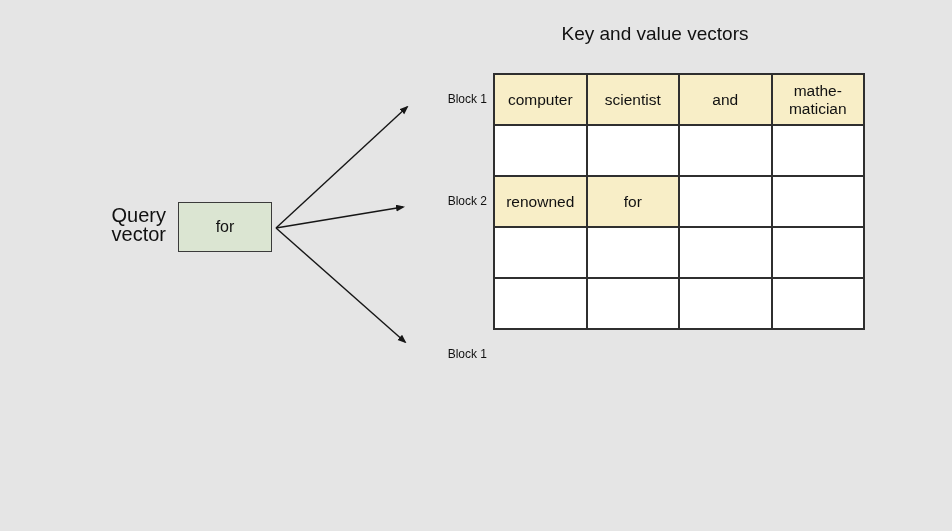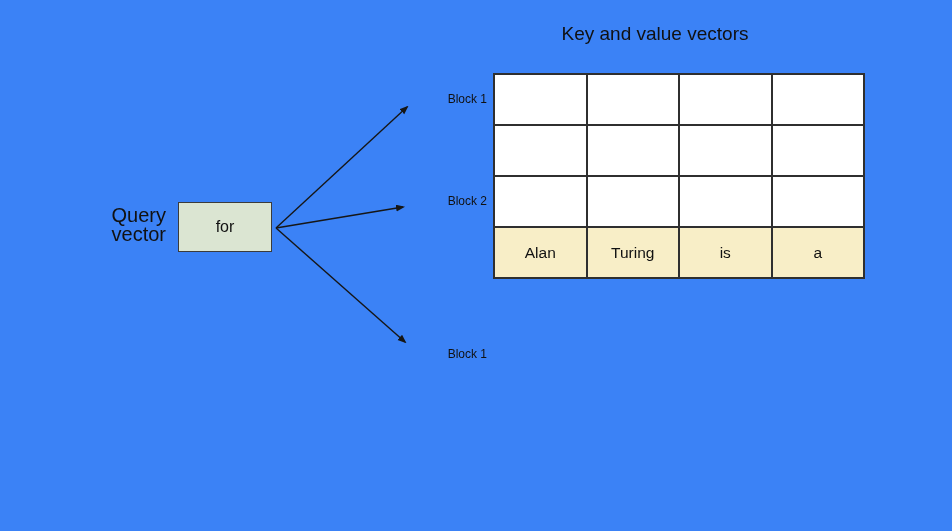--- a/index.html
+++ b/index.html
@@ -1,17 +1,17 @@
 <!DOCTYPE html>
 <html style="--hl: #F8EEC7; --query-box: #DBE5D2; --border: #2F2F2F;"><head>
 <meta charset="utf-8">
 <style>
   html,body{margin:0;padding:0;background:#ffffff;}
   .canvas{
-    position:relative;width:952px;height:531px;background:#3b82f6;overflow:hidden;
+    position:relative;width:952px;height:531px;background:#e5e5e5;overflow:hidden;
     font-family:"Liberation Sans", sans-serif;color:#111111;
   }
   .title{
     position:absolute;left:494px;top:23px;width:322px;text-align:center;
     font-size:19px;font-weight:400;color:#111111;white-space:nowrap;
   }
   .query-label{
     position:absolute;left:104px;top:206px;width:62px;
     font-size:20px;line-height:19px;text-align:right;color:#111111;
   }
@@ -64,39 +64,45 @@
     <line x1="276" y1="228" x2="405" y2="342" stroke="#161616" stroke-width="1.4" marker-end="url(#ah)"></line>
   </svg>
 
   <div class="block-label b1">Block 1</div>
   <div class="block-label b2">Block 2</div>
   <div class="block-label b0">Block 1</div>
 
   <table class="kv-table">
     <tbody id="kv-body">
         <tr>
+          <td class="hl">computer</td>
+          <td class="hl">scientist</td>
+          <td class="hl">and</td>
+          <td class="hl">mathe-matician</td>
+        </tr>
+        <tr>
           <td></td>
           <td></td>
+          <td></td>
+          <td></td>
+        </tr>
+        <tr>
+          <td class="hl">renowned</td>
+          <td class="hl">for</td>
           <td></td>
           <td></td>
         </tr>
         <tr>
           <td></td>
           <td></td>
           <td></td>
           <td></td>
         </tr>
         <tr>
           <td></td>
           <td></td>
           <td></td>
           <td></td>
         </tr>
-        <tr>
-          <td class="hl">Alan</td>
-          <td class="hl">Turing</td>
-          <td class="hl">is</td>
-          <td class="hl">a</td>
-        </tr>
       </tbody>
   </table>
 
 </div>
 
 </body></html>

